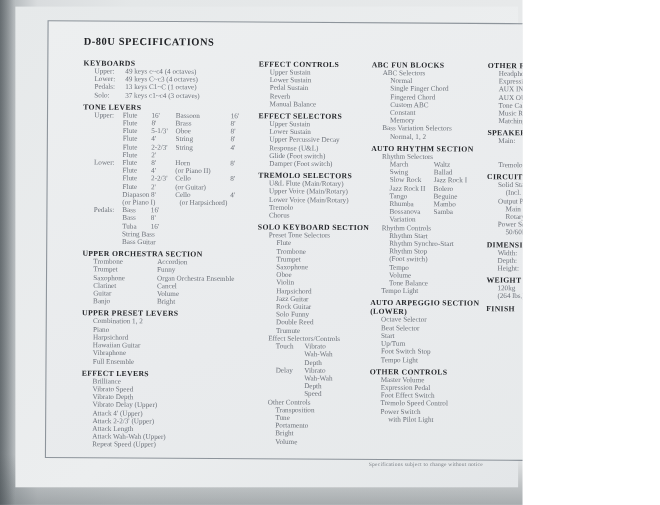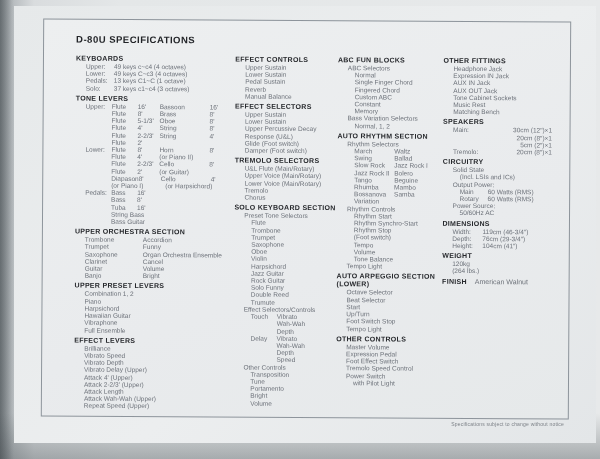--- a/index.html
+++ b/index.html
@@ -1,21 +1,21 @@
 <!DOCTYPE html>
 <html><head>
 <meta charset="utf-8">
 <style>
   html,body { margin:0; padding:0; }
   .stage {
-    position:relative; width:600px; height:459px; overflow:hidden;
+    position:relative; width:475px; height:459px; overflow:hidden;
     background:
       linear-gradient(180deg, rgba(0,0,0,0) 90%, rgba(90,98,102,.45) 100%),
       linear-gradient(90deg, #878e92 0px, #b6bbbe 12px, #d9dcde 34px, #e4e7e8 120px, #e7e9ea 100%);
-    font-family:Liberation Sans, sans-serif;
+    font-family:Liberation Serif, serif;
     -webkit-font-smoothing:antialiased;
   }
   .paper {
     position:absolute; left:14px; top:6px; right:4px; bottom:16px;
     background:linear-gradient(135deg,#e6e9ea 0%, #eceeef 55%, #e3e6e8 100%);
   }
   .spec-box {
     position:absolute; left:42px; top:20px; width:528px; height:398px;
     border:1px solid #8d949b;
     background:linear-gradient(160deg,#edeff0 0%, #e9ebed 60%, #e6e9ea 100%);

